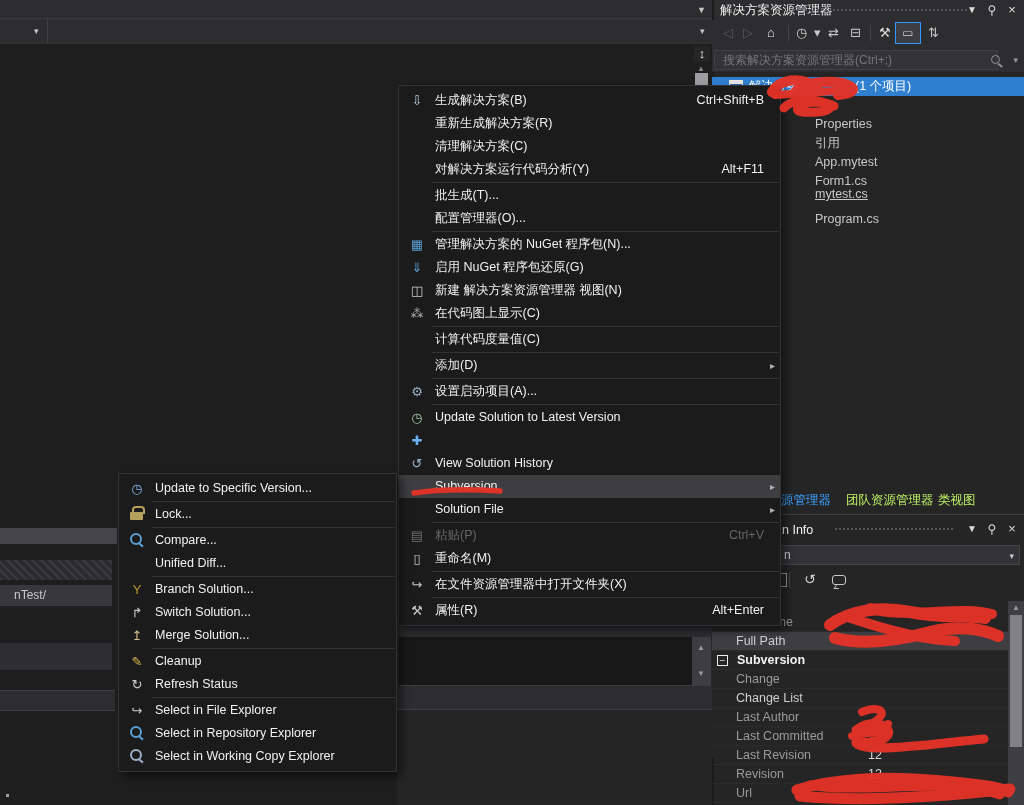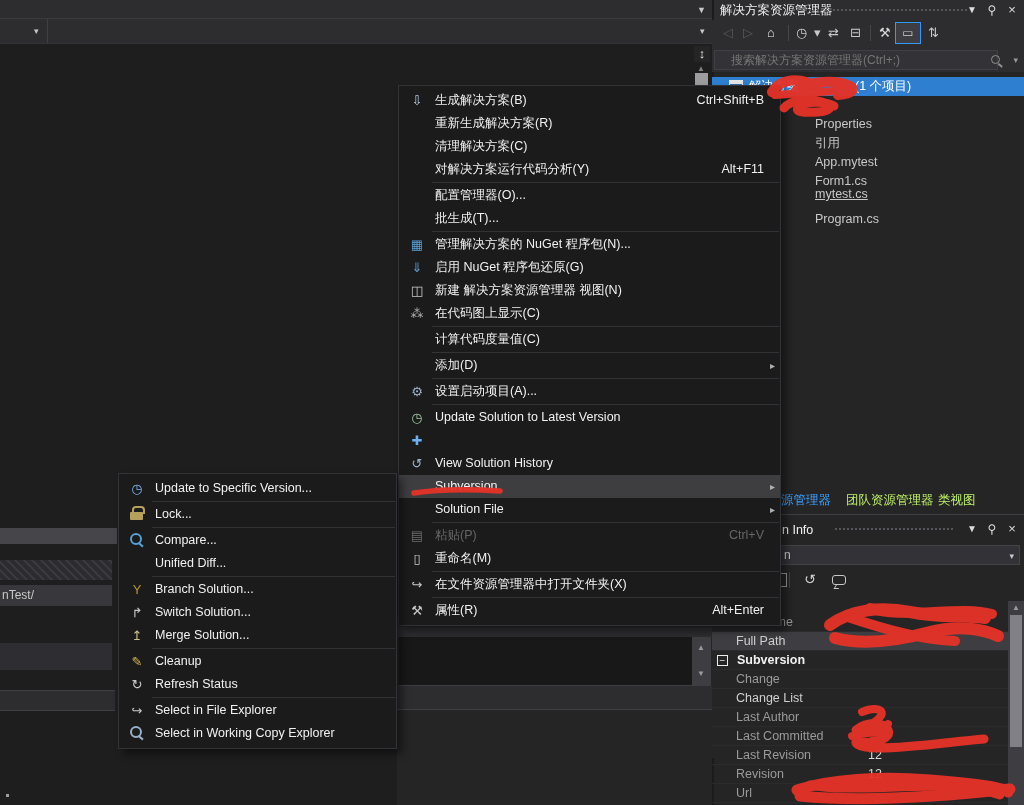--- a/index.html
+++ b/index.html
@@ -12,21 +12,21 @@
   #toolbar-row { left:0; top:18px; width:712px; height:26px; background:#2d2d30; border-top:1px solid #3a3a3e; border-bottom:1px solid #333337; }
   #combo-stub { left:0; top:0; width:48px; height:24px; border-right:1px solid #3f3f46; }
   .dd-arrow { color:#c8c8c8; font-size:9px; }
   #editor-area { left:0; top:45px; width:712px; height:760px; background:#1e1e1e; }
   #splitter-grip { left:694px; top:46px; width:16px; height:16px; color:#e8e8e8; font-size:13px; text-align:center; line-height:16px; background:#252526; }
   #editor-scroll-up { left:697px; top:64px; color:#808080; font-size:8px; }
   #editor-scroll-thumb { left:695px; top:73px; width:13px; height:13px; background:#9d9da0; }
   #band-a { left:0; top:528px; width:117px; height:16px; background:#45454a; }
   #band-hatch { left:0; top:560px; width:112px; height:20px;
      background:repeating-linear-gradient(45deg,#3a3a3e 0 2px,#2c2c30 2px 6px); }
-  #ntest-band { left:0; top:585px; width:112px; height:21px; background:#38383c; color:#c8c8c8; font-size:12px; line-height:21px; padding-left:2px; }
+  #ntest-band { left:0; top:585px; width:112px; height:21px; background:#38383c; color:#c8c8c8; font-size:12px; line-height:21px; padding-left:14px; }
   #band-b { left:0; top:643px; width:112px; height:27px; background:#2e2e32; }
   #band-c { left:0; top:690px; width:115px; height:21px; background:#2d2d30; border-top:1px solid #3f3f46; border-bottom:1px solid #3f3f46; }
   #left-dot { left:6px; top:794px; width:3px; height:3px; background:#9d9d9d; }
 
   
   #mid-bottom { left:397px; top:619px; width:315px; height:186px; background:#252526; }
   #mid-band-top { left:397px; top:627px; width:315px; height:10px; background:#2d2d30; }
   #mid-dark-box { left:399px; top:637px; width:293px; height:49px; background:#181818; border-bottom:1px solid #3e3e42; }
   #mid-scroll { left:692px; top:637px; width:19px; height:49px; background:#3e3e42; color:#9a9a9a; font-size:8px; text-align:center; }
   #mid-band { left:397px; top:686px; width:315px; height:24px; background:#2d2d30; border-bottom:1px solid #3f3f46; }
@@ -36,21 +36,21 @@
   .panel-title { position:absolute; height:20px; background:#2d2d30; width:100%; }
   .panel-title .ttl { position:absolute; left:6px; top:2px; font-size:12.5px; color:#f1f1f1; }
   .dots { position:absolute; top:8px; height:5px;
      background-image:radial-gradient(#55555c 1px, transparent 1.2px); background-size:4px 4px; }
   .tbtn { position:absolute; top:2px; width:16px; height:16px; color:#dcdcdc; font-size:10px; text-align:center; line-height:16px; }
   #se-toolbar { left:712px; top:20px; width:312px; height:28px; background:#2d2d30; }
   .ticon { position:absolute; top:5px; font-size:13px; color:#c8c8c8; }
   .tsep { position:absolute; top:5px; width:1px; height:16px; background:#46464a; }
   #btn-show-all { position:absolute; left:183px; top:2px; width:26px; height:22px; border:1px solid #3399ff; background:#3e3e42; color:#d0d0d0; font-size:12px; text-align:center; line-height:20px; }
   #se-search { left:712px; top:48px; width:312px; height:24px; background:#2d2d30; padding:2px; }
-  #se-search input { width:284px; height:20px; background:#333337; border:1px solid #3f3f46; color:#8a8a8a; font-size:12px; padding:0 16px; font-family:inherit; }
+  #se-search input { width:284px; height:20px; background:#333337; border:1px solid #3f3f46; color:#8a8a8a; font-size:12px; padding:0 8px; font-family:inherit; }
   #search-mag { position:absolute; right:20px; top:6px; }
   #search-dd { position:absolute; right:6px; top:7px; color:#999; font-size:9px; }
 
   #se-tree { left:712px; top:74px; width:312px; height:410px; }
   #sel-row { position:absolute; left:0; top:3px; width:312px; height:19px; background:#2e7fd0; color:#fff; font-size:12.5px; line-height:19px; }
   .sol-icon { position:absolute; left:17px; top:3px; width:14px; height:12px; border:1px solid #e6e6e6; background:#2d6db0; box-shadow:inset 0 3px 0 #e6e6e6; }
   #sel-prefix { position:absolute; left:37px; } #sel-suffix { position:absolute; left:143px; }
   .trow { position:absolute; left:78px; height:19px; color:#c8c8c8; font-size:12.5px; line-height:19px; width:220px;margin-left:25px; }
 
   #se-tabs { left:712px; top:488px; width:312px; height:24px; background:#252526; font-size:12.5px;text-align:right; }
@@ -275,25 +275,25 @@
       <span class="mil">清理解决方案(C)</span>
     </div>
     <div class="mi">
       <span class="mic"></span>
       <span class="mil">对解决方案运行代码分析(Y)</span>
       <span class="mis">Alt+F11</span>
     </div>
     <div class="msep"></div>
     <div class="mi">
       <span class="mic"></span>
+      <span class="mil">批生成(T)...</span>
+    </div>
+    <div class="mi">
+      <span class="mic"></span>
       <span class="mil">配置管理器(O)...</span>
-    </div>
-    <div class="mi">
-      <span class="mic"></span>
-      <span class="mil">批生成(T)...</span>
     </div>
     <div class="msep"></div>
     <div class="mi">
       <span class="mic" style="color: rgb(90, 159, 212);">▦</span>
       <span class="mil">管理解决方案的 NuGet 程序包(N)...</span>
     </div>
     <div class="mi">
       <span class="mic" style="color: rgb(90, 159, 212);">⇓</span>
       <span class="mil">启用 NuGet 程序包还原(G)</span>
     </div>
@@ -401,20 +401,21 @@
     </div>
     <div class="mi">
       <span class="mic" style="color: rgb(200, 200, 200);">↻</span>
       <span class="mil">Refresh Status</span>
     </div>
     <div class="msep"></div>
     <div class="mi">
       <span class="mic" style="color: rgb(200, 200, 200);">↪</span>
       <span class="mil">Select in File Explorer</span>
     </div>
+    <div class="mi"><span class="mic icon-mag"></span><span class="mil">Select in Repository Explorer</span></div>
     <div class="mi"><span class="mic icon-mag mag-gray"></span><span class="mil">Select in Working Copy Explorer</span></div>
   </div>
 
 <svg class="abs" id="redactions" width="1024" height="805" viewBox="0 0 1024 805">
   <g stroke="#e53226" fill="none" stroke-linecap="round" stroke-linejoin="round" opacity="0.95">
     <path d="M772,92 C778,81 794,78 806,82 C818,86 822,90 812,93 C798,97 788,95 800,88 C812,81 836,80 848,85 C858,89 852,94 838,95" stroke-width="10"></path>
     <path d="M775,95 L850,90" stroke-width="8"></path>
     <path d="M784,108 C792,99 810,98 822,102 C834,106 832,111 818,112 C804,113 792,112 800,106 C808,100 826,102 834,106" stroke-width="9"></path>
     <path d="M414,493 C440,489 470,489 500,491" stroke-width="5.5"></path>
     <path d="M830,625 C850,610 880,606 910,612 C940,618 960,615 985,618" stroke-width="12"></path>

